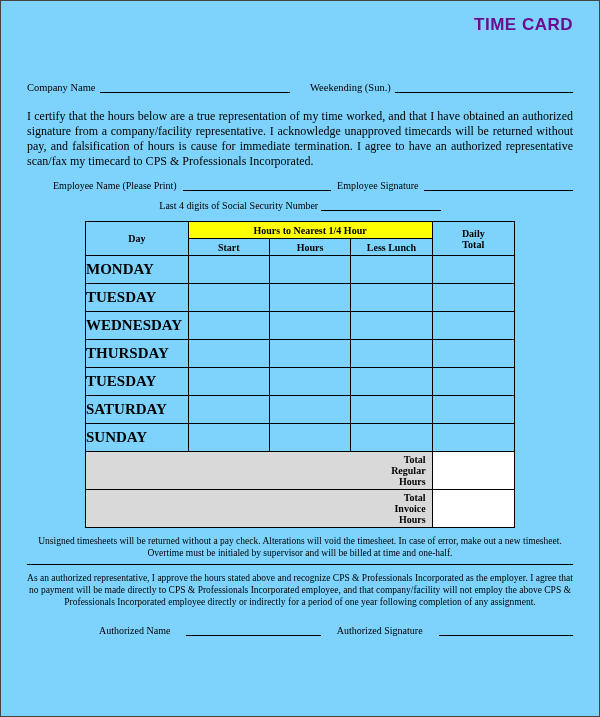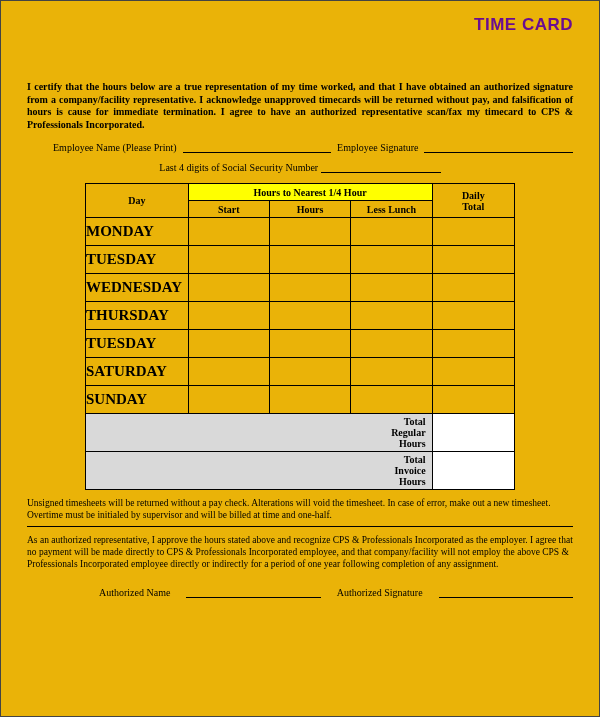--- a/index.html
+++ b/index.html
@@ -10,21 +10,21 @@
     font-family: "Times New Roman", Times, serif;
     color: #000;
   }
   .page {
     width: 600px;
     height: 717px;
     border: 1px solid #444;
     margin: 0;
     padding: 14px 26px 14px 26px;
     position: relative;
-    background: #eab308;
+    background: #7dd3fc;
   }
   .title {
     text-align: right;
     font-family: Arial, Helvetica, sans-serif;
     font-weight: bold;
     font-size: 17px;
     color: #6a0d91;
     letter-spacing: 0.5px;
     margin: 0 0 46px 0;
   }
@@ -43,24 +43,23 @@
   }
   .field-label { white-space: nowrap; }
   .underline {
     flex: 1;
     border-bottom: 1px solid #000;
     height: 12px;
     min-width: 60px;
   }
   .cert {
     margin-top: 16px;
-    font-size: 10px;
+    font-size: 12px;
     line-height: 1.25;
     text-align: justify;
-    font-weight: bold;
   }
   .emp-row {
     margin-top: 10px;
     font-size: 10px;
     display: flex;
     gap: 6px;
     align-items: flex-end;
     padding-left: 26px;
   }
   .emp-row .underline { min-width: 100px; }
@@ -105,20 +104,21 @@
     font-weight: bold;
     padding: 2px 6px 2px 2px !important;
     font-size: 10px;
     line-height: 1.1;
     vertical-align: middle;
   }
   .notice {
     margin-top: 8px;
     font-size: 9.5px;
     line-height: 1.25;
+    text-align: center;
   }
   .hr { border-top: 1px solid #000; margin: 4px 0; height:0; }
   .auth-row {
     margin-top: 16px;
     font-size: 10px;
     display: flex;
     gap: 16px;
     align-items: flex-end;
     padding-left: 72px;
   }
@@ -130,20 +130,30 @@
   }
   .invoice-row .underline { display:inline-block; width: 120px; vertical-align: bottom; }
 </style>
 </head>
 <body>
 
 <div class="page">
 
   <div class="title">TIME CARD</div>
 
+  <div class="field-row">
+    <div class="field">
+      <span class="field-label">Company Name</span>
+      <span class="underline"></span>
+    </div>
+    <div class="field">
+      <span class="field-label">Weekending (Sun.)</span>
+      <span class="underline"></span>
+    </div>
+  </div>
 
   <div class="cert">I certify that the hours below are a true representation of my time worked, and that I have obtained an authorized signature from a company/facility representative. I acknowledge unapproved timecards will be returned without pay, and falsification of hours is cause for immediate termination. I agree to have an authorized representative scan/fax my timecard to CPS &amp; Professionals Incorporated.</div>
 
   <div class="emp-row">
     <span class="field-label">Employee Name (Please Print)</span>
     <span class="underline"></span>
     <span class="field-label">Employee Signature</span>
     <span class="underline"></span>
   </div>
 

